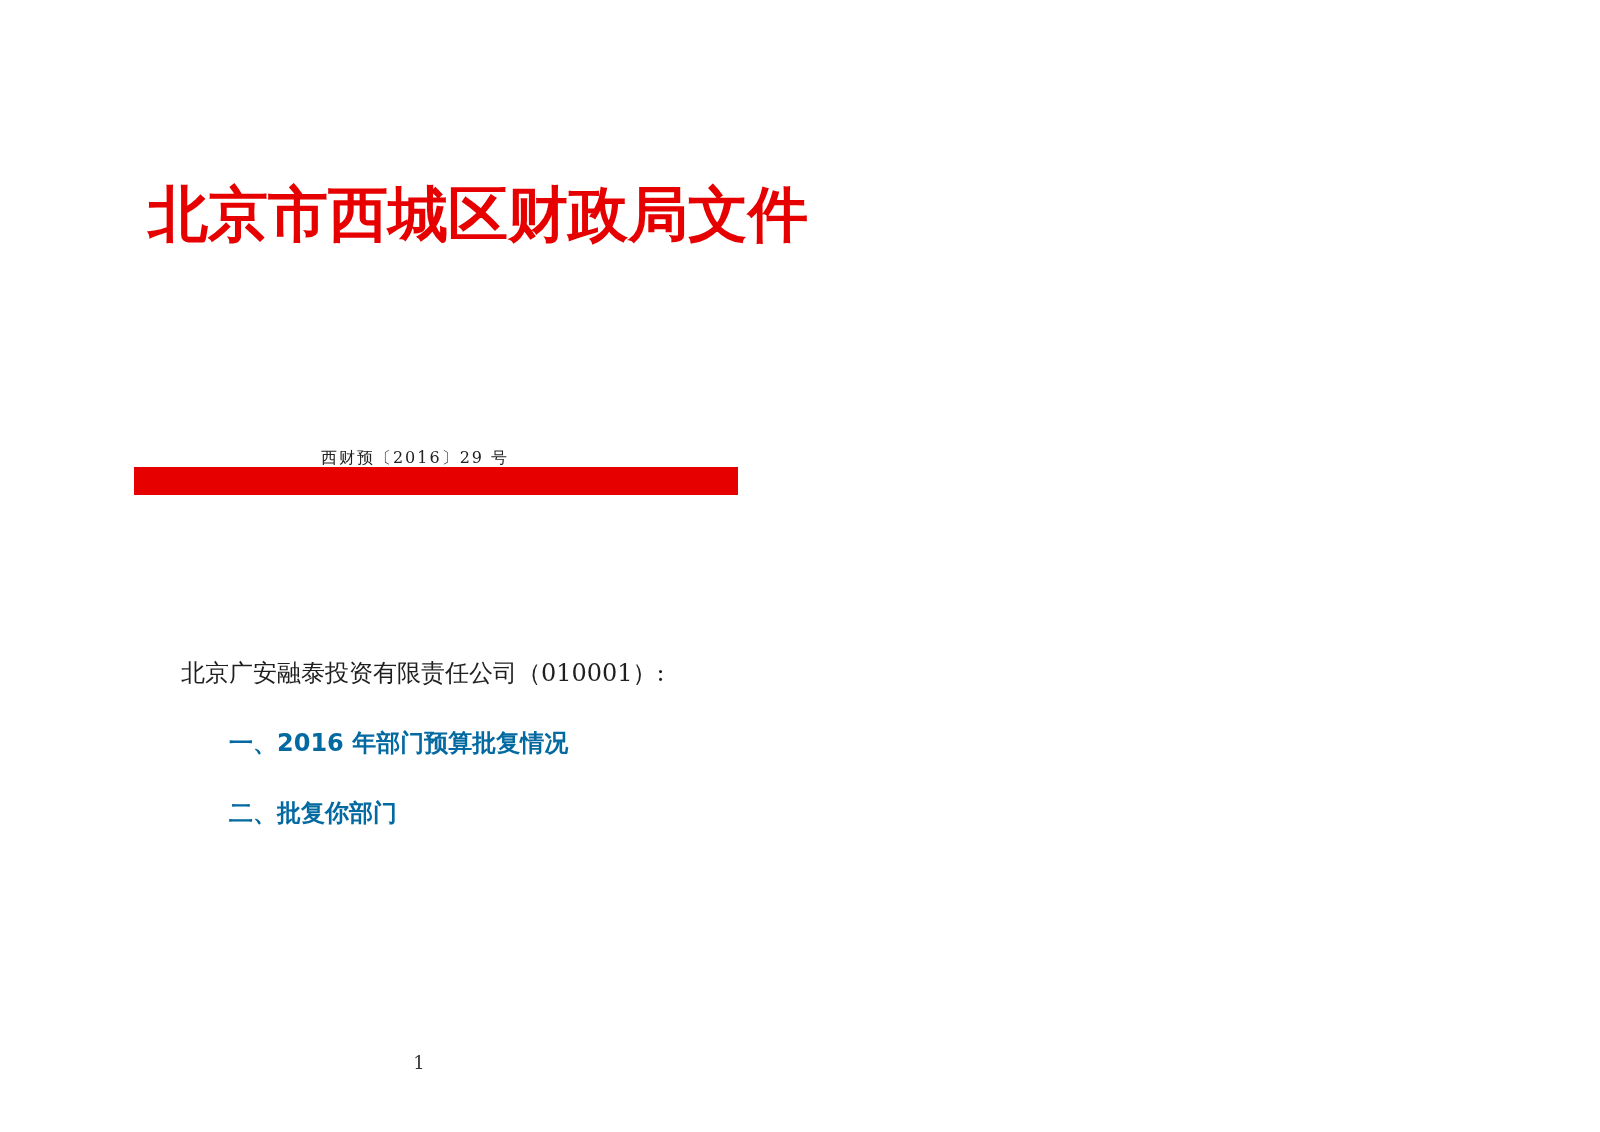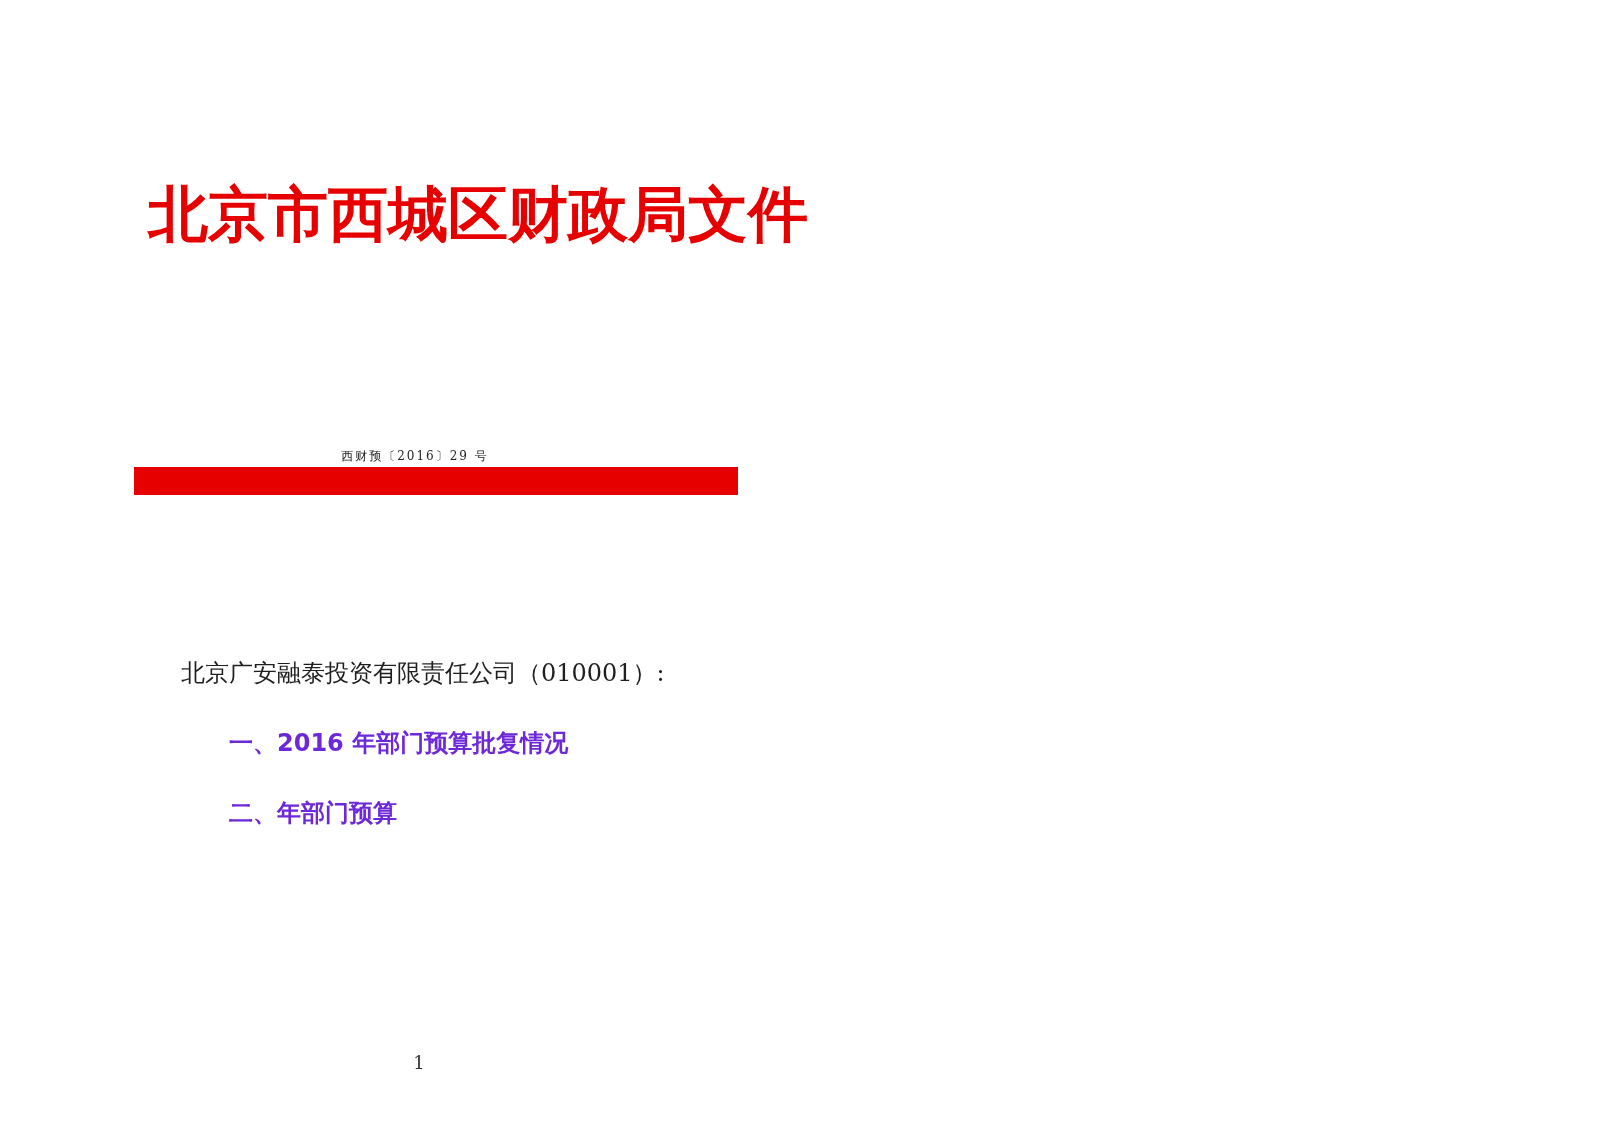--- a/index.html
+++ b/index.html
@@ -17,21 +17,21 @@
   
   .red-head {
     position:absolute; left:120px; top:150px; width:596px;
     font-size:60px; line-height:72px; font-weight:bold;
     color:var(--accent); text-align:center; white-space:nowrap;
     font-family:"DejaVu Sans","Liberation Sans",sans-serif;
     letter-spacing:0px;
   }
   .doc-number {
     position:absolute; left:120px; top:420px; width:562px;
-    font-size:12px; letter-spacing:2px; text-align:center; color:#222;
+    font-size:16px; letter-spacing:2px; text-align:center; color:#222;
   }
   .red-rule {
     position:absolute; left:120px; top:453px; width:604px; height:5px;
     background:var(--accent);
   }
   .doc-title {
     position:absolute; left:120px; top:486px; width:604px;
     text-align:center; font-size:31px; line-height:52px; font-weight:bold;
     font-family:"DejaVu Sans","Liberation Sans",sans-serif;
     color:#111;
@@ -39,21 +39,21 @@
   .body-block {
     position:absolute; font-size:24px; line-height:42px;
     text-align:justify; text-justify:inter-ideograph; color:var(--ink);margin-left:18px;
   }
   .body-left  { left:121px; top:610px; width:604px; }
   .body-block p { margin:0; text-indent:2em; }
   .body-block p.no-indent { text-indent:0; }
   .body-block p.heading {
     font-weight:bold;
     font-family:"DejaVu Sans","Liberation Sans",sans-serif;
-    color:#6d28d9;
+    color:#0369a1;
   }
   .page-num {
     position:absolute; text-align:center; font-size:18px; color:#333;
     font-family:"DejaVu Serif","Liberation Serif",serif;
   }
   .page-num-1 { left:120px; top:1024px; width:570px; }
 </style>
 </head>
 <body>
 
@@ -63,21 +63,21 @@
     <h1 class="red-head">北京市西城区财政局文件</h1>
 
     <div class="doc-number">西财预〔2016〕29 号</div>
 
     <div class="red-rule"></div>
 
 
     <div class="body-block body-left">
       <p class="no-indent">北京广安融泰投资有限责任公司（010001）:</p>
       <p class="heading">一、2016 年部门预算批复情况</p>
-      <p class="heading">二、年部门预算</p>
+      <p class="heading">二、批复你部门</p>
     </div>
 
     <div class="page-num page-num-1">1</div>
   </section>
 
   <section class="page page-right">
     
 
     
   </section>

